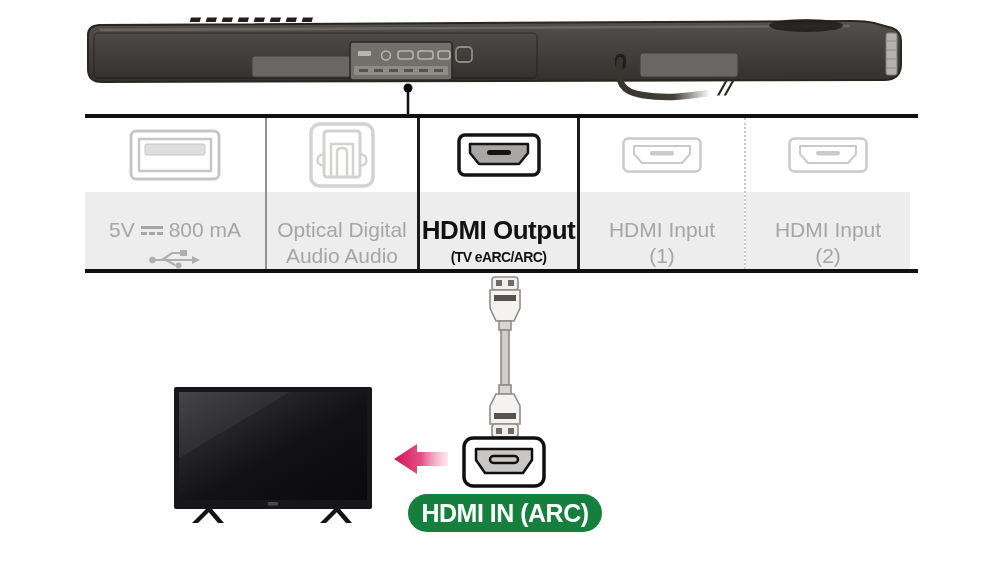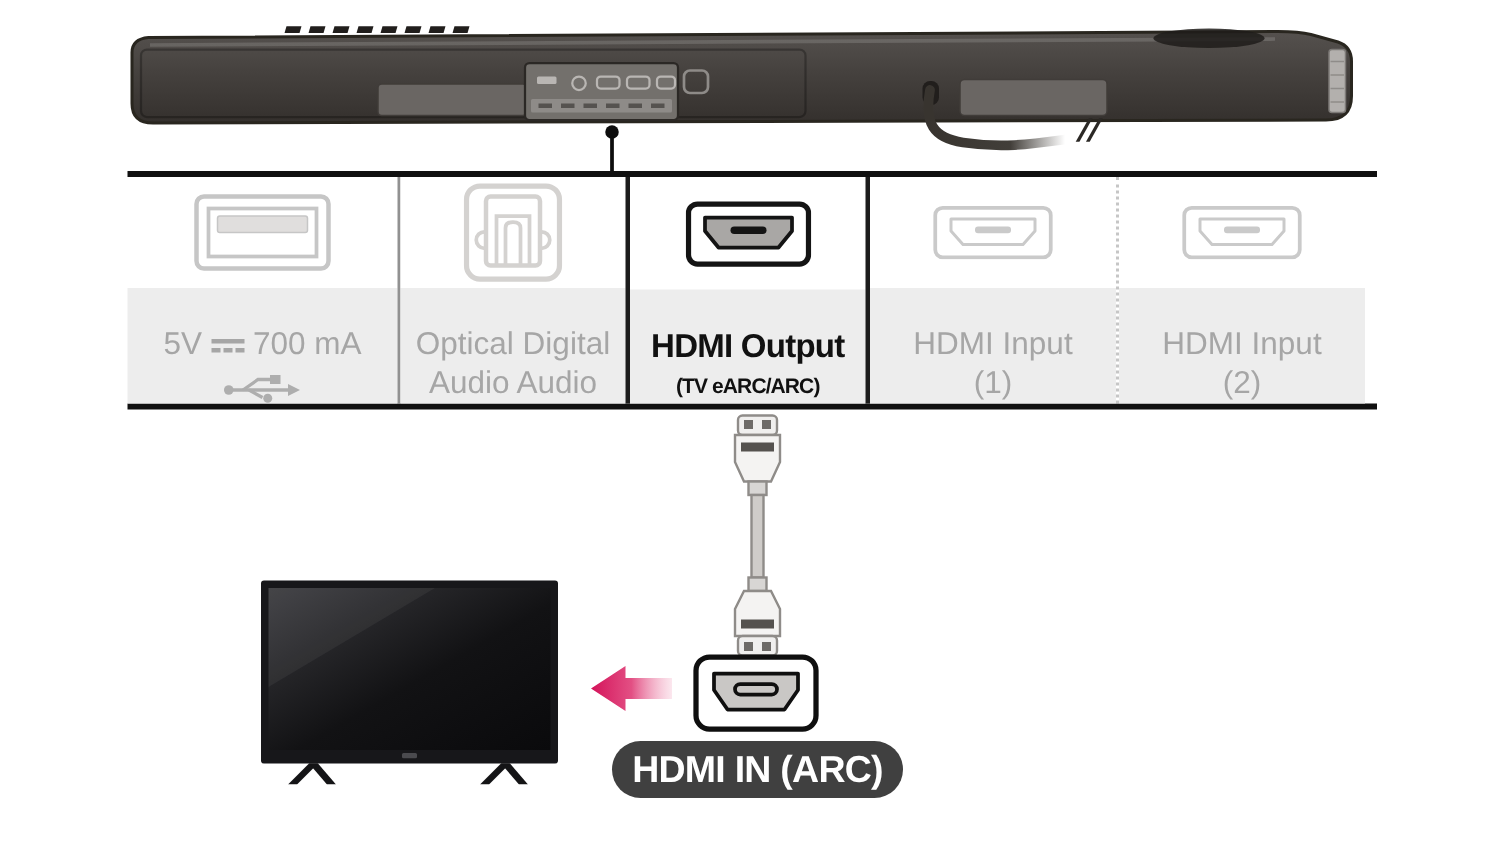--- a/index.html
+++ b/index.html
@@ -29,40 +29,40 @@
   .col-hdmi-in-1{width:167px;border-left:3px solid #1c1c1c;}
   .col-hdmi-in-2{width:166px;border-left:2px dotted #c6c6c6;}
   .port-icon-area{height:86px;display:flex;align-items:center;justify-content:center;background:#fff;}
   .port-label-area{
     flex:1;background:var(--label-band-bg);text-align:center;
     font-size:21px;line-height:26px;color:var(--inactive-text);
     padding-top:25px;font-weight:400;
   }
   .port-label-area .line2{display:block;}
   .active .port-label-area{color:var(--active-text);font-weight:700;}
-  .active .port-label-area .line1{font-size:22px;letter-spacing:-0.5px;}
+  .active .port-label-area .line1{font-size:26px;letter-spacing:-0.5px;}
   .active .port-label-area .line2{font-size:14px;letter-spacing:-0.6px;line-height:24px;}
 
   .usb-line1{display:flex;align-items:center;justify-content:center;gap:5px;}
   .dc-symbol{display:inline-flex;flex-direction:column;justify-content:center;gap:3px;margin:0 1px;}
   .dc-symbol .solid{width:22px;height:0;border-top:3px solid var(--inactive-text);}
   .dc-symbol .dashed{width:22px;height:0;border-top:3px dashed var(--inactive-text);}
   .usb-line2{display:flex;justify-content:center;margin-top:2px;}
 
   
   .break-mark{
     position:absolute;left:719px;top:76px;width:30px;
     font-size:21px;font-weight:700;color:#2b2825;font-style:italic;
     transform:skewX(-10deg);letter-spacing:1px;
   }
 
   
   .pill{
     position:absolute;left:408px;top:494px;width:194px;height:38px;
-    background:#404040;border-radius:19px;color:#fff;
+    background:#15803d;border-radius:19px;color:#fff;
     display:flex;align-items:center;justify-content:center;
     font-size:25px;font-weight:700;letter-spacing:-0.5px;
   }
 </style>
 </head>
 <body>
 
 <div class="stage">
 
   <svg class="abs" style="left:0;top:0" width="1000" height="122" viewBox="0 0 1000 122">
@@ -148,21 +148,21 @@
           <rect x="16" y="15" width="60" height="11" rx="1.5" fill="#e0dedd" stroke="#c6c6c6" stroke-width="1"></rect>
         </svg>
       </div>
       <div class="port-label-area">
         <span class="usb-line1 line1">
           <span>5V</span>
           <span class="dc-symbol">
               <span class="solid"></span>
               <span class="dashed"></span>
             </span>
-          <span>700 mA</span>
+          <span>800 mA</span>
         </span>
         <span class="usb-line2">
           <svg width="54" height="24" viewBox="0 0 54 24">
             <g stroke="#aeaeae" stroke-width="2.2" fill="none">
               <path d="M7 15 H44"></path>
               <path d="M14 15 L24 8 H32"></path>
               <path d="M18 15 L27 20"></path>
             </g>
             <circle cx="4.5" cy="15" r="3.2" fill="#aeaeae"></circle>
             <polygon points="44,11 52,15 44,19" fill="#aeaeae"></polygon>

